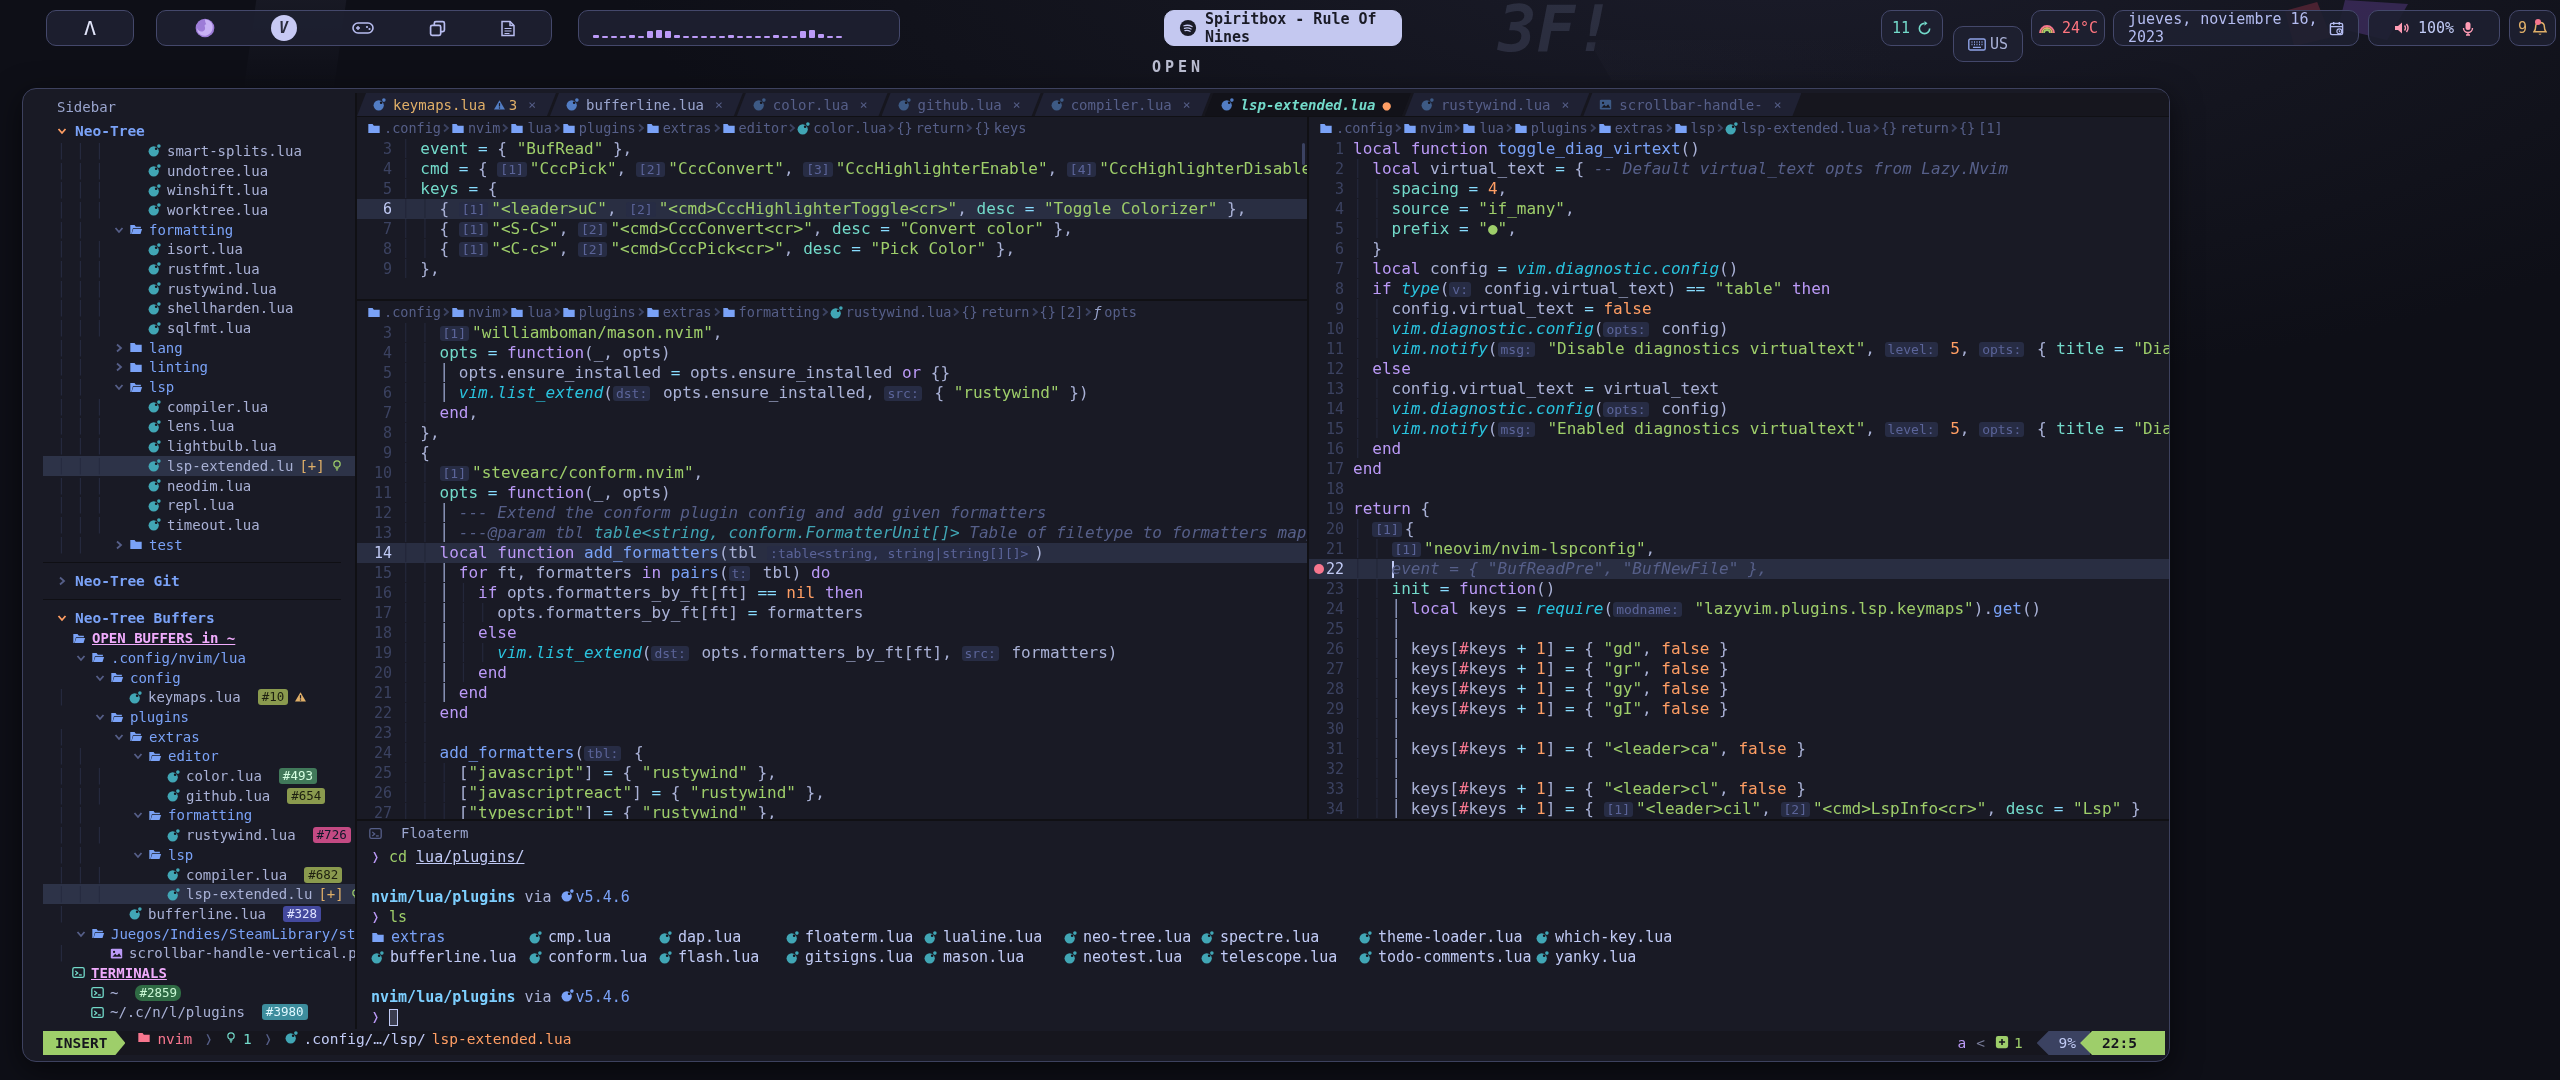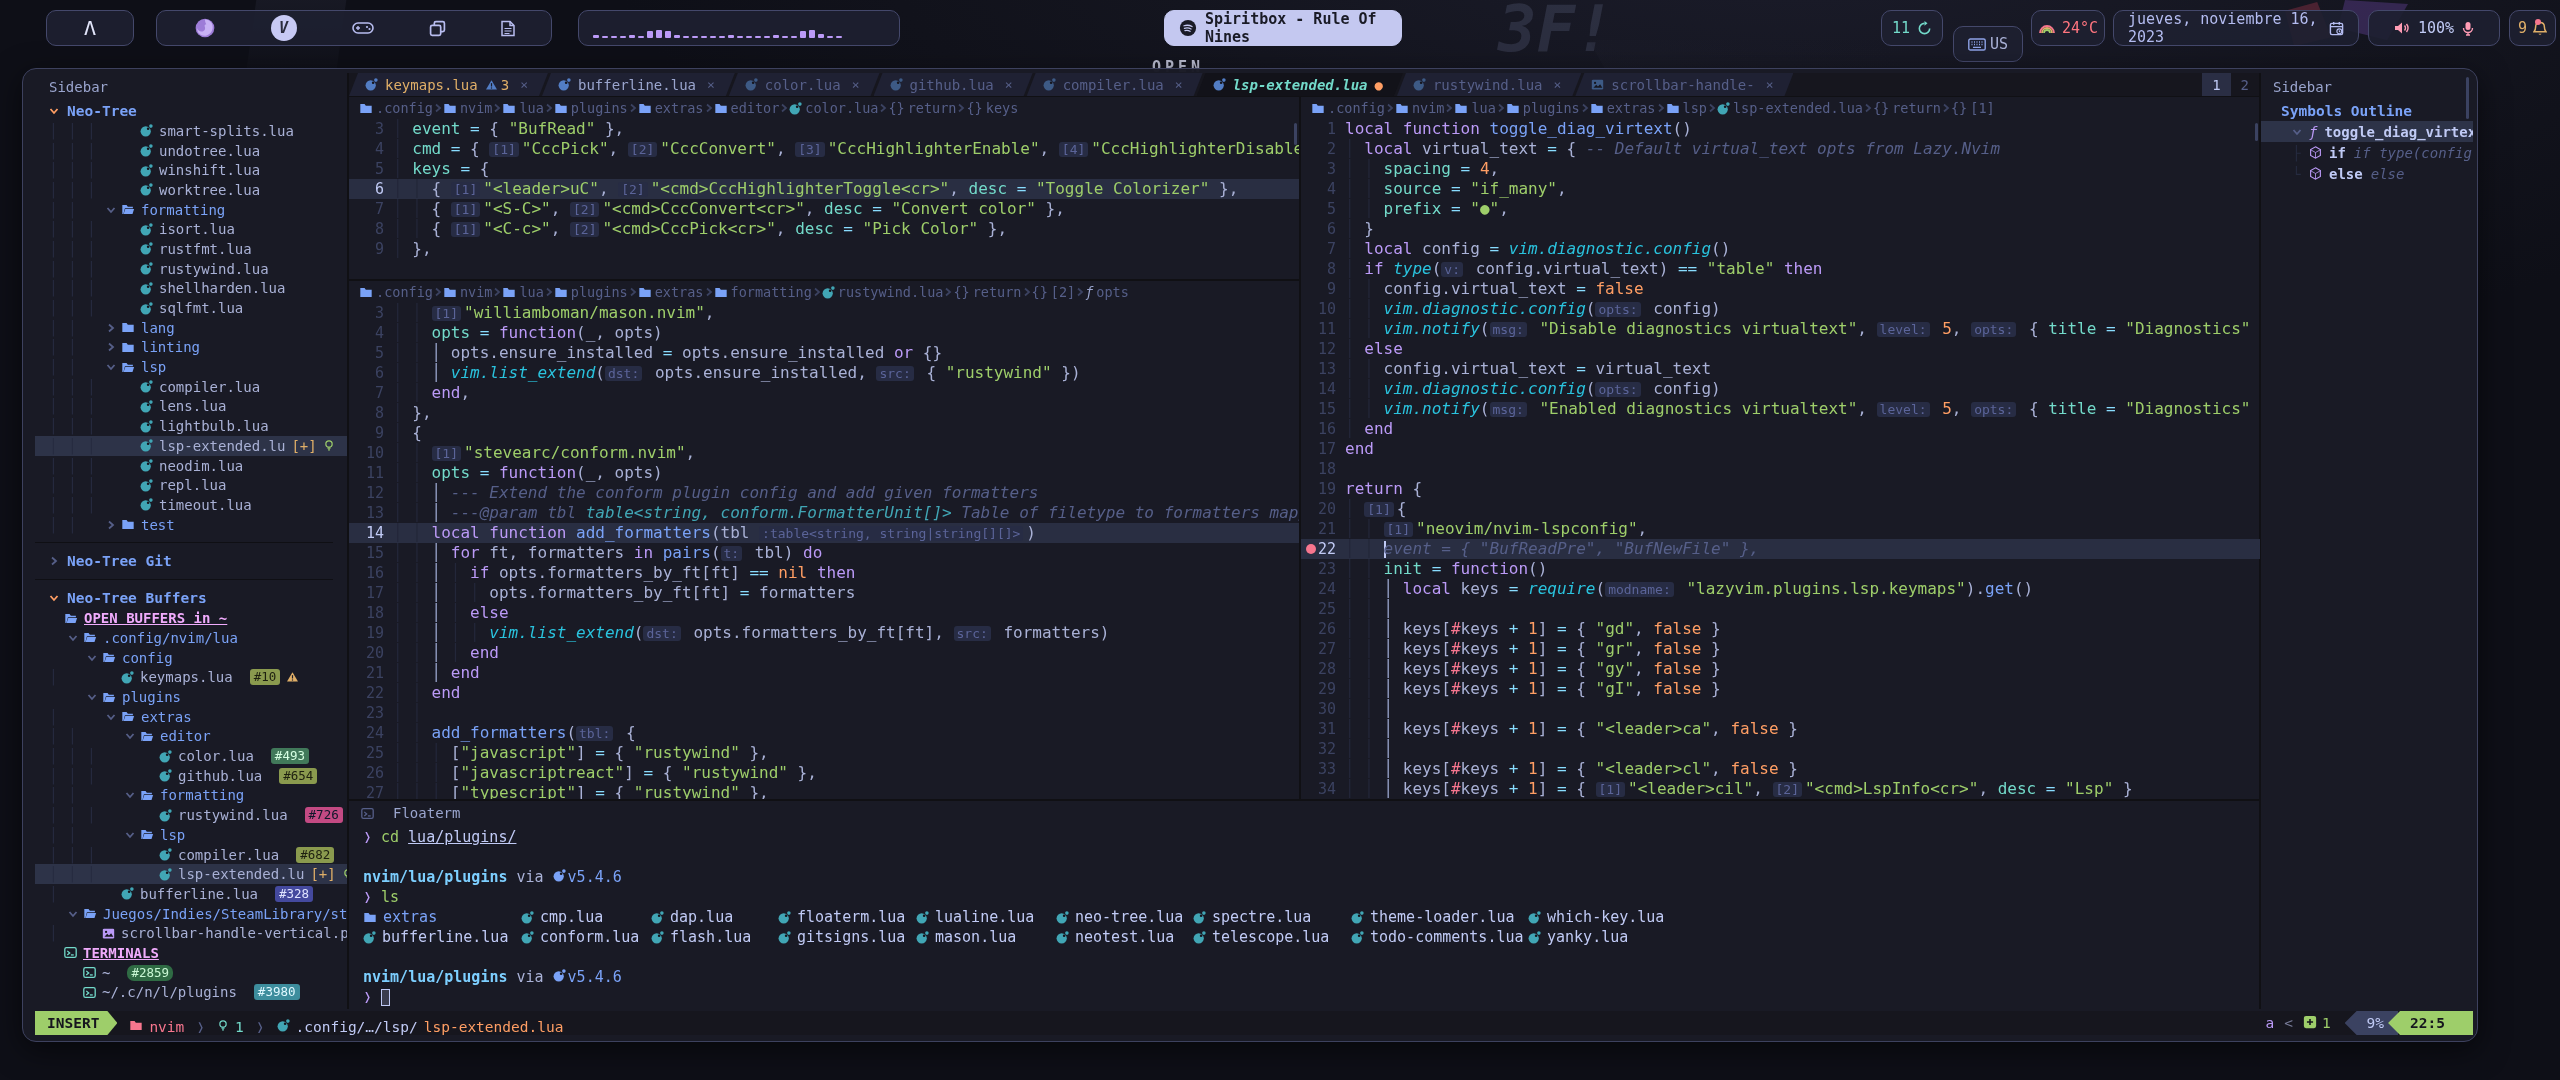--- a/index.html
+++ b/index.html
@@ -36,24 +36,24 @@
   #p-temp { left:2031px; width:74px; color:#ff757f; justify-content:center; gap:6px;}
   #p-date { left:2113px; width:246px; justify-content:center; gap:8px; color:#b4bcf0;}
   #p-vol { left:2368px; width:132px; justify-content:center; gap:8px;}
   #p-vol .pink { color:#ff9cb5; }
   #p-bell { left:2509px; width:47px; color:#e0af68; justify-content:center; gap:6px; padding:0 8px;}
   .ws-active { background:#c7c9f4; color:#2a2b3d; border-radius:50%; width:26px; height:26px; display:flex; align-items:center; justify-content:center; font-weight:bold; font-style:italic; }
   .belldot { position:absolute; width:6px; height:6px; background:#f7768e; border-radius:50%; margin-left:11px; margin-top:-12px; }
 
   
   #window {
-    position:absolute; left:22px; top:68px; width:2456px; height:974px;
+    position:absolute; left:22px; top:88px; width:2148px; height:974px;
     background:#1a1b26fa; border:1px solid #3d415e; border-radius:14px;
     box-shadow:0 8px 30px #00000088;
-    display:flex; flex-direction:column; padding:4px 4px 6px 12px; overflow:hidden;
+    display:flex; flex-direction:column; padding:4px 4px 6px 20px; overflow:hidden;
   }
   #main { flex:1; display:flex; min-height:0; }
   #sidebar { width:314px; flex:none; border-right:2px solid #101014; padding:6px 0 0 14px; overflow:hidden; }
   #center { width:1912px; flex:none; display:flex; flex-direction:column; border-right:2px solid #101014; }
   #rightbar { flex:1; padding:6px 0 0 12px; overflow:hidden; position:relative; }
 
   
   .sb-title { color:#9aa5ce; font-size:14px; height:20px; }
   .sec-hdr { display:flex; align-items:center; gap:8px; height:20px; color:#7aa2f7; font-weight:bold; font-size:14.5px; margin-top:2px; }
   .sec-hdr .icon { color:#ff9e64; }
@@ -139,21 +139,21 @@
 
   
   .or-row { display:flex; align-items:center; height:21px; font-size:14px; white-space:nowrap; overflow:hidden; }
   .or-row.sel { background:#2d3348; margin-left:-12px; padding-left:12px; }
   .or-row .icon { display:inline-flex; margin:0 7px 0 2px; color:#bb9af7; }
   .or-name { color:#c0caf5; font-weight:bold; margin-right:8px; }
   .or-detail { color:#565f89; font-style:italic; }
   .fico { color:#9aa5ce; font-style:italic; }
 
   
-  #statusline { height:24px; flex:none; background:#16161e; display:flex; align-items:flex-end; font-size:14.5px; margin-top:2px; border-radius:0 0 8px 8px; }
+  #statusline { height:24px; flex:none; background:#16161e; display:flex; align-items:flex-start; font-size:14.5px; margin-top:2px; border-radius:0 0 8px 8px; }
   #mode { background:#9ece6a; color:#16161e; font-weight:bold; padding:0 18px 0 12px; height:100%; display:flex; align-items:center;
           clip-path:polygon(0 0, calc(100% - 10px) 0, 100% 50%, calc(100% - 10px) 100%, 0 100%); }
   .sl-item { display:flex; align-items:center; gap:6px; margin-left:12px; }
   .sl-sep { color:#565f89; margin-left:12px; }
   #sl-proj { color:#f7768e; }
   #sl-hydra { color:#73daca; }
   #sl-path { color:#c0caf5; }
   #sl-file { color:#ff9e64; }
   #sl-right { margin-left:auto; display:flex; align-items:center; height:100%; }
   #sl-reg { color:#bb9af7; margin-right:10px; }

